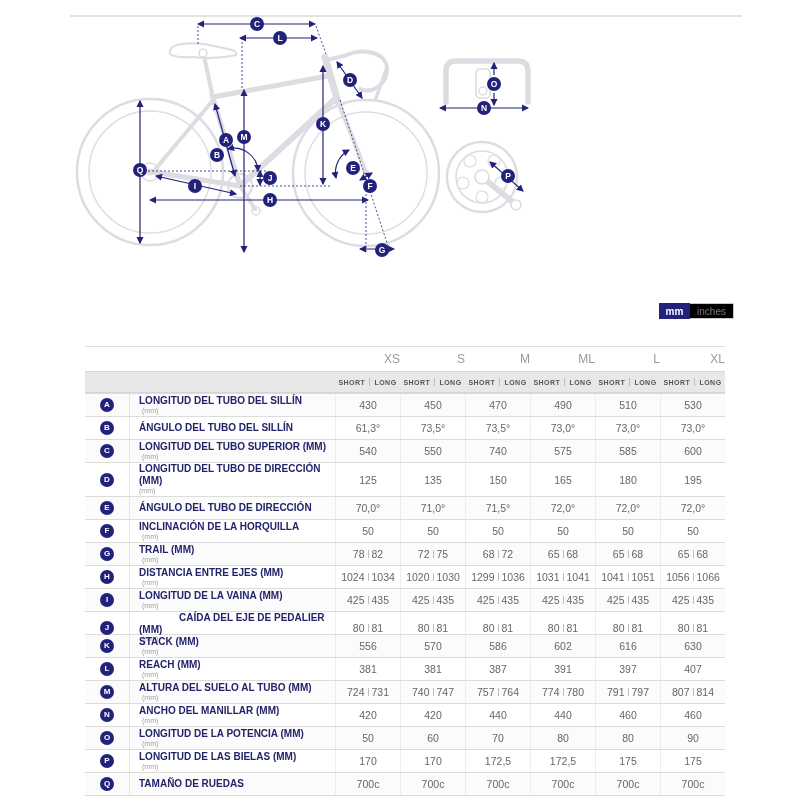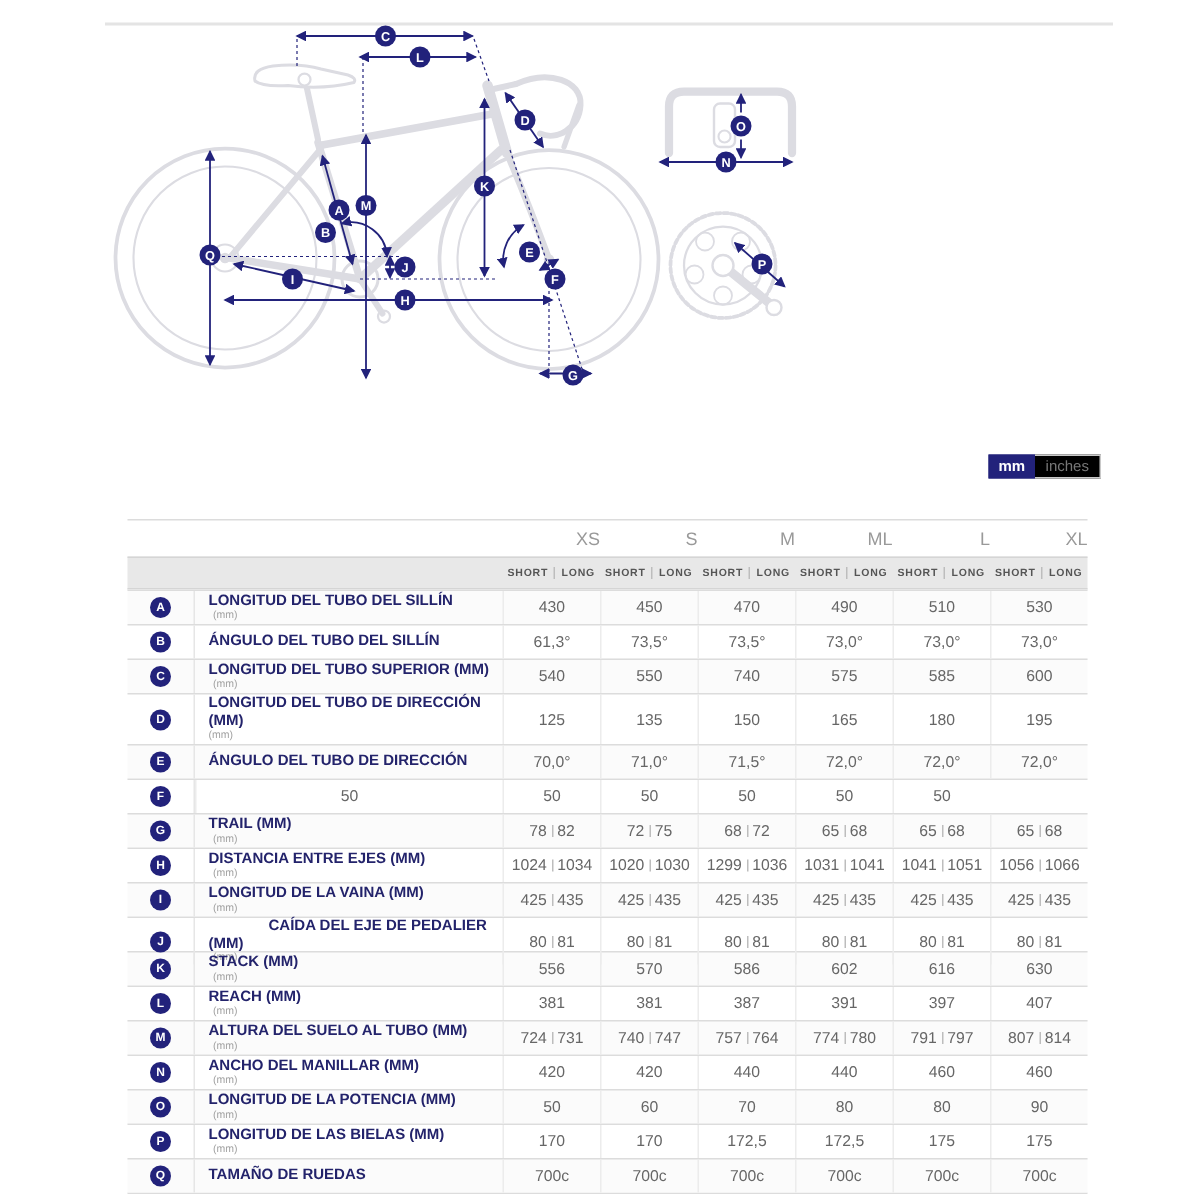--- a/index.html
+++ b/index.html
@@ -309,20 +309,21 @@
           <div class="vcell">71,0°</div>
           <div class="vcell">71,5°</div>
           <div class="vcell">72,0°</div>
           <div class="vcell">72,0°</div>
           <div class="vcell">72,0°</div>
         </div>
         <div class="grid-row trow">
           <div class="badge-cell">
             <div class="badge">F</div>
           </div>
+          <div class="label-cell"><div style="display: inline;">INCLINACIÓN DE LA HORQUILLA</div><div class="sfx">(mm)</div></div>
           <div class="vcell">50</div>
           <div class="vcell">50</div>
           <div class="vcell">50</div>
           <div class="vcell">50</div>
           <div class="vcell">50</div>
           <div class="vcell">50</div>
         </div>
         <div class="grid-row trow">
           <div class="badge-cell">
             <div class="badge">G</div>

